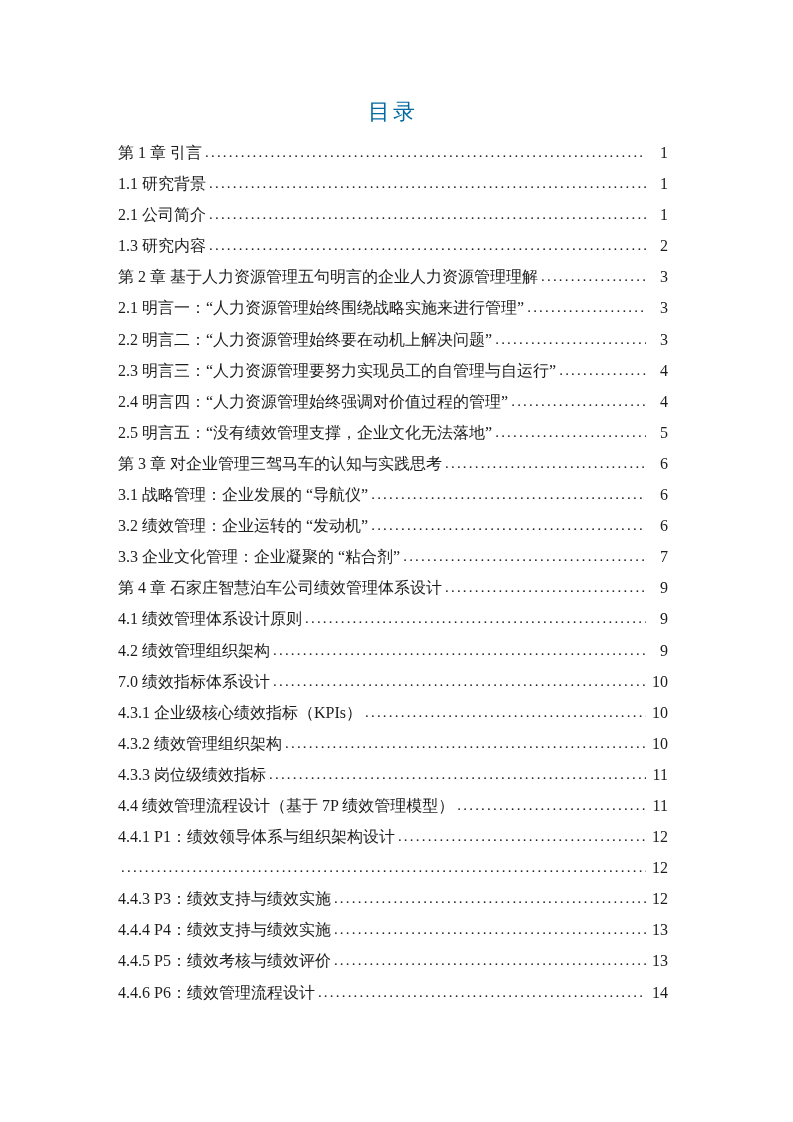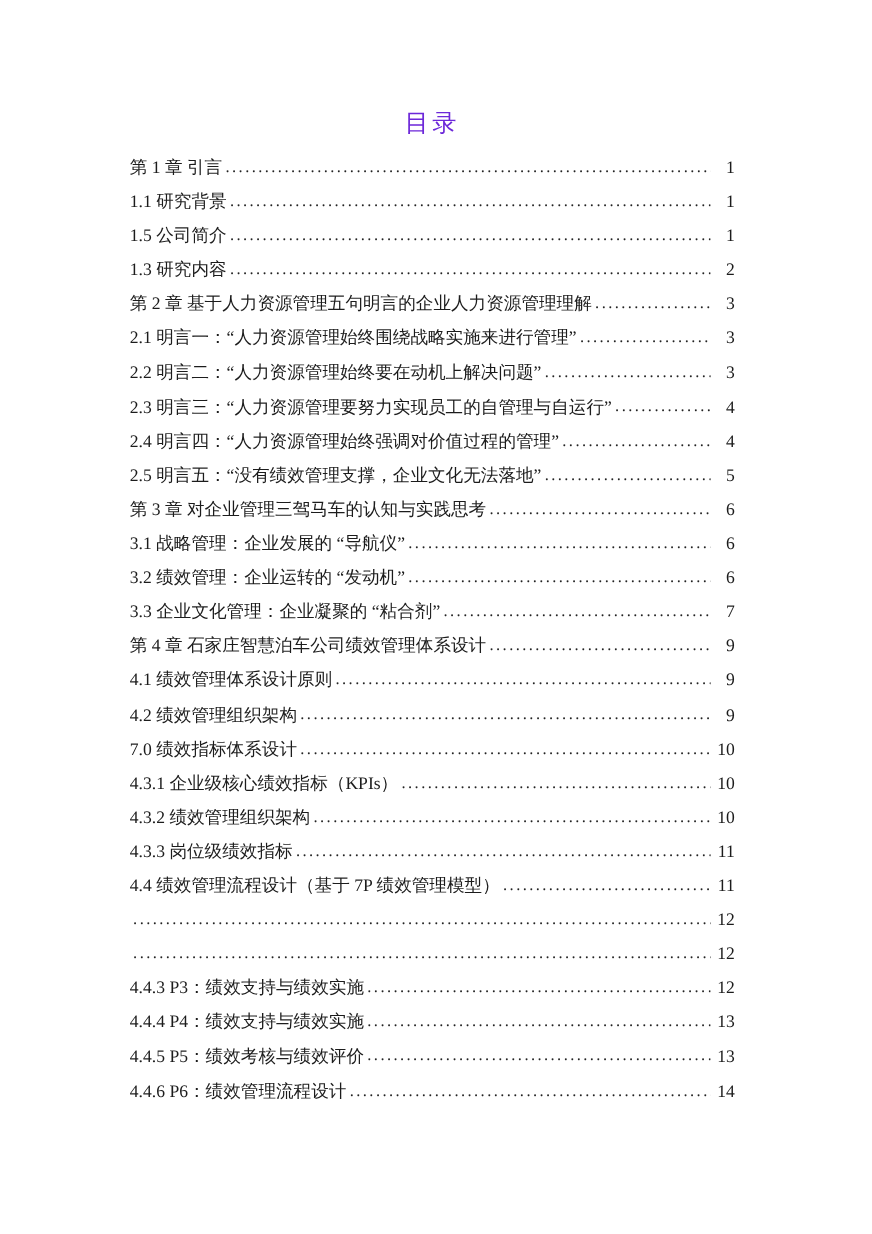--- a/index.html
+++ b/index.html
@@ -19,21 +19,21 @@
     color: #1c1c1c;
     overflow: hidden;
   }
   .doc-title {
     margin: 0 0 11px 0;
     font-size: 22px;
     line-height: 29px;
     font-weight: normal;
     text-align: center;
     letter-spacing: 3px;
-    color: #6d28d9;
+    color: #0369a1;
   }
   .toc-list {
     width: 100%;
   }
   .toc-entry {
     display: flex;
     align-items: center;
     line-height: 31.1px;
     font-size: 16px;
     white-space: nowrap;
@@ -71,21 +71,21 @@
     <span class="toc-label">第 1 章 引言</span>
     <span class="toc-dots"></span>
     <span class="toc-page">1</span>
   </div>
       <div class="toc-entry level-2">
     <span class="toc-label">1.1 研究背景</span>
     <span class="toc-dots"></span>
     <span class="toc-page">1</span>
   </div>
       <div class="toc-entry level-2">
-    <span class="toc-label">1.5 公司简介</span>
+    <span class="toc-label">2.1 公司简介</span>
     <span class="toc-dots"></span>
     <span class="toc-page">1</span>
   </div>
       <div class="toc-entry level-2">
     <span class="toc-label">1.3 研究内容</span>
     <span class="toc-dots"></span>
     <span class="toc-page">2</span>
   </div>
       <div class="toc-entry level-1">
     <span class="toc-label">第 2 章 基于人力资源管理五句明言的企业人力资源管理理解</span>
@@ -171,20 +171,21 @@
     <span class="toc-label">4.3.3 岗位级绩效指标</span>
     <span class="toc-dots"></span>
     <span class="toc-page">11</span>
   </div>
       <div class="toc-entry level-2">
     <span class="toc-label">4.4 绩效管理流程设计（基于 7P 绩效管理模型）</span>
     <span class="toc-dots"></span>
     <span class="toc-page">11</span>
   </div>
       <div class="toc-entry level-3">
+    <span class="toc-label">4.4.1 P1：绩效领导体系与组织架构设计</span>
     <span class="toc-dots"></span>
     <span class="toc-page">12</span>
   </div>
       <div class="toc-entry level-3">
     <span class="toc-dots"></span>
     <span class="toc-page">12</span>
   </div>
       <div class="toc-entry level-3">
     <span class="toc-label">4.4.3 P3：绩效支持与绩效实施</span>
     <span class="toc-dots"></span>

